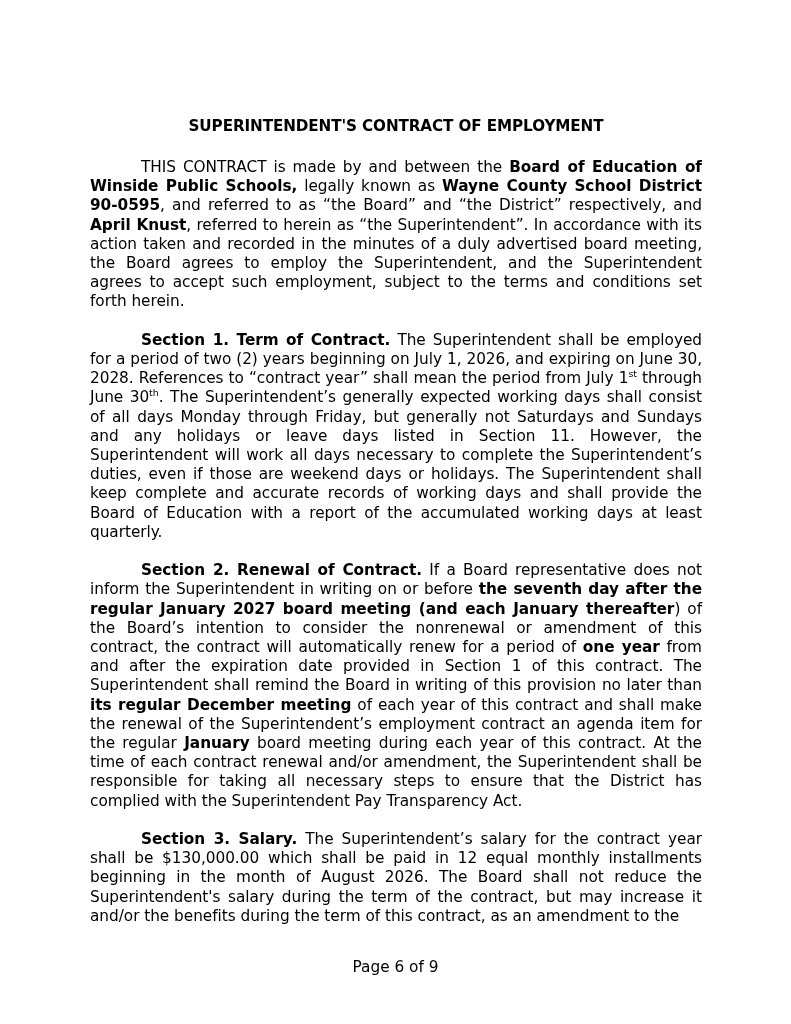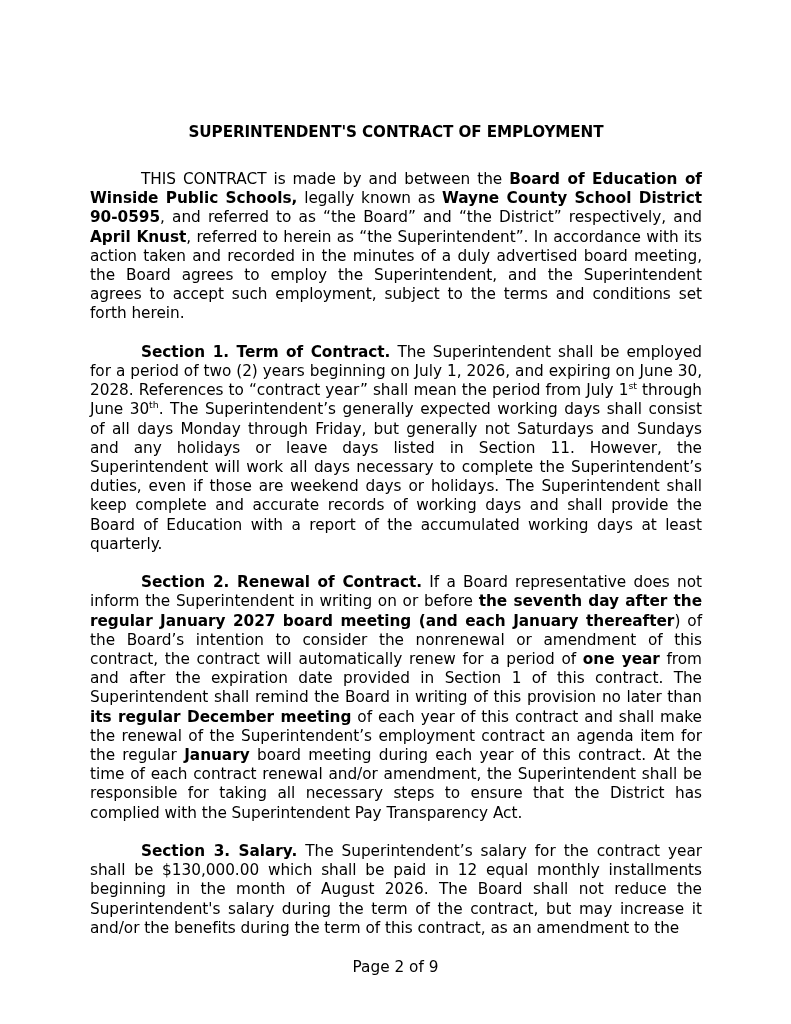--- a/index.html
+++ b/index.html
@@ -19,33 +19,33 @@
     overflow: hidden;
     box-sizing: border-box;
   }
   .content {
     position: absolute;
     left: 90px;
     top: 0;
     width: 612px;
   }
   .doc-title {
-    margin: 6px;
+    margin: 0;
     padding-top: 116px;
     text-align: center;
     font-weight: bold;
     font-size: 15.2px;
     line-height: 21px;
     letter-spacing: -0.1px;
   }
   .doc-title .title-line {
     display: block;
   }
   .body-block {
-    margin-top: 27px;
+    margin-top: 21px;
   }
   p.para {
     margin: 0 0 19.2px 0;
     font-size: 15.3px;
     line-height: 19.2px;
     text-align: justify;
     text-justify: inter-word;
     text-indent: 51px;
     letter-spacing: -0.03px;
   }
@@ -85,15 +85,15 @@
 
       <p class="para"><span class="b">Section 1. Term of Contract.</span><span> The Superintendent shall be employed for a period of two (2) years beginning on July 1, 2026, and expiring on June 30, 2028.  References to “contract year” shall mean the period from July 1</span><sup>st</sup><span> through June 30</span><sup>th</sup><span>. The Superintendent’s generally expected working days shall consist of all days Monday through Friday, but generally not Saturdays and Sundays and any holidays or leave days listed in Section 11.  However, the Superintendent will work all days necessary to complete the Superintendent’s duties, even if those are weekend days or holidays.  The Superintendent shall keep complete and accurate records of working days and shall provide the Board of Education with a report of the accumulated working days at least quarterly.</span></p>
 
       <p class="para"><span class="b">Section 2. Renewal of Contract.</span><span>  If a Board representative does not inform the Superintendent in writing on or before </span><span class="b">the seventh day after the regular January 2027 board meeting (and each January thereafter</span><span>) of the Board’s intention to consider the nonrenewal or amendment of this contract, the contract will automatically renew for a period of </span><span class="b">one year</span><span> from and after the expiration date provided in Section 1 of this contract.  The Superintendent shall remind the Board in writing of this provision no later than </span><span class="b">its regular December meeting</span><span> of each year of this contract and shall make the renewal of the Superintendent’s employment contract an agenda item for the regular </span><span class="b">January</span><span> board meeting during each year of this contract.  At the time of each contract renewal and/or amendment, the Superintendent shall be responsible for taking all necessary steps to ensure that the District has complied with the Superintendent Pay Transparency Act.</span></p>
 
       <p class="para"><span class="b">Section 3. Salary.</span><span>  The Superintendent’s salary for the contract year shall be $130,000.00 which shall be paid in 12 equal monthly installments beginning in the month of August 2026.  The Board shall not reduce the Superintendent's salary during the term of the contract, but may increase it and/or the benefits during the term of this contract, as an amendment to the</span></p>
 
     </div>
   </div>
 
-  <div class="footer">Page 2 of 9</div>
+  <div class="footer">Page 6 of 9</div>
 
 </div>
 
 </body></html>

